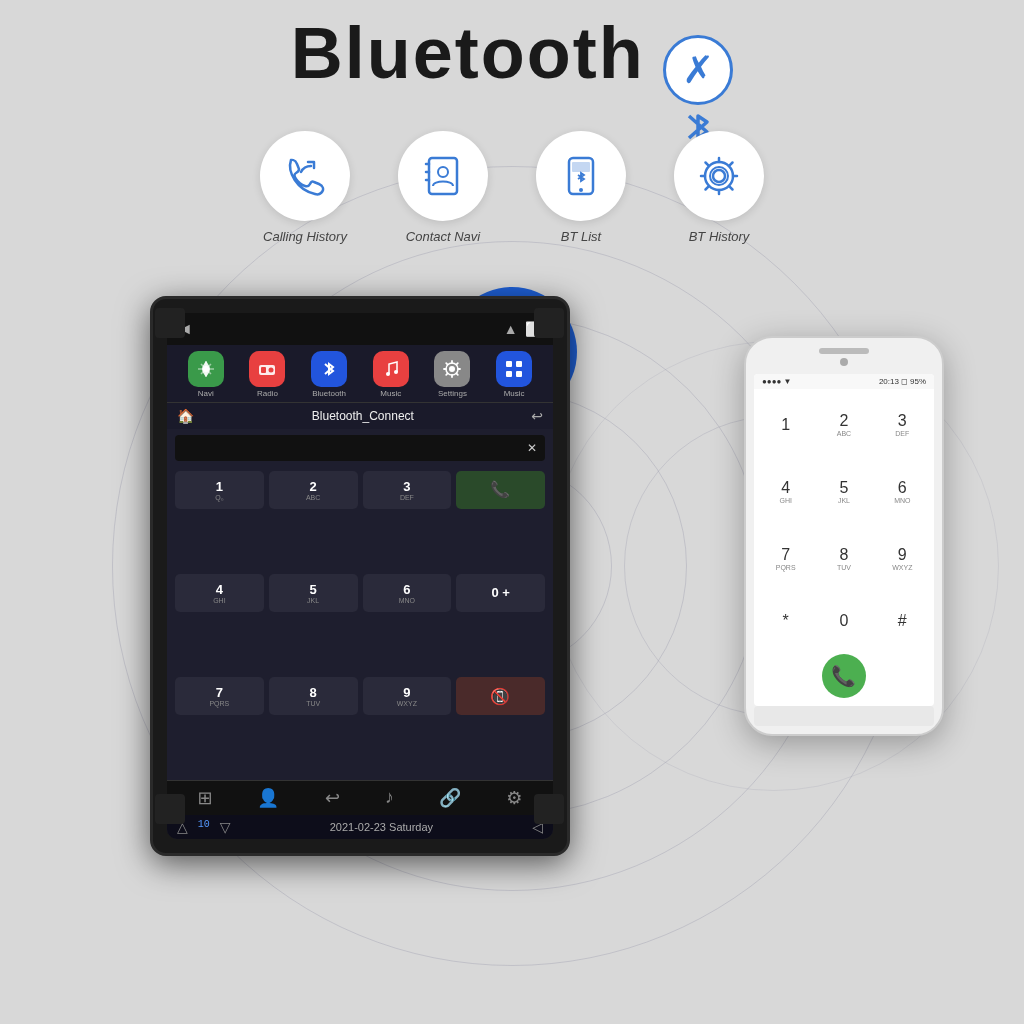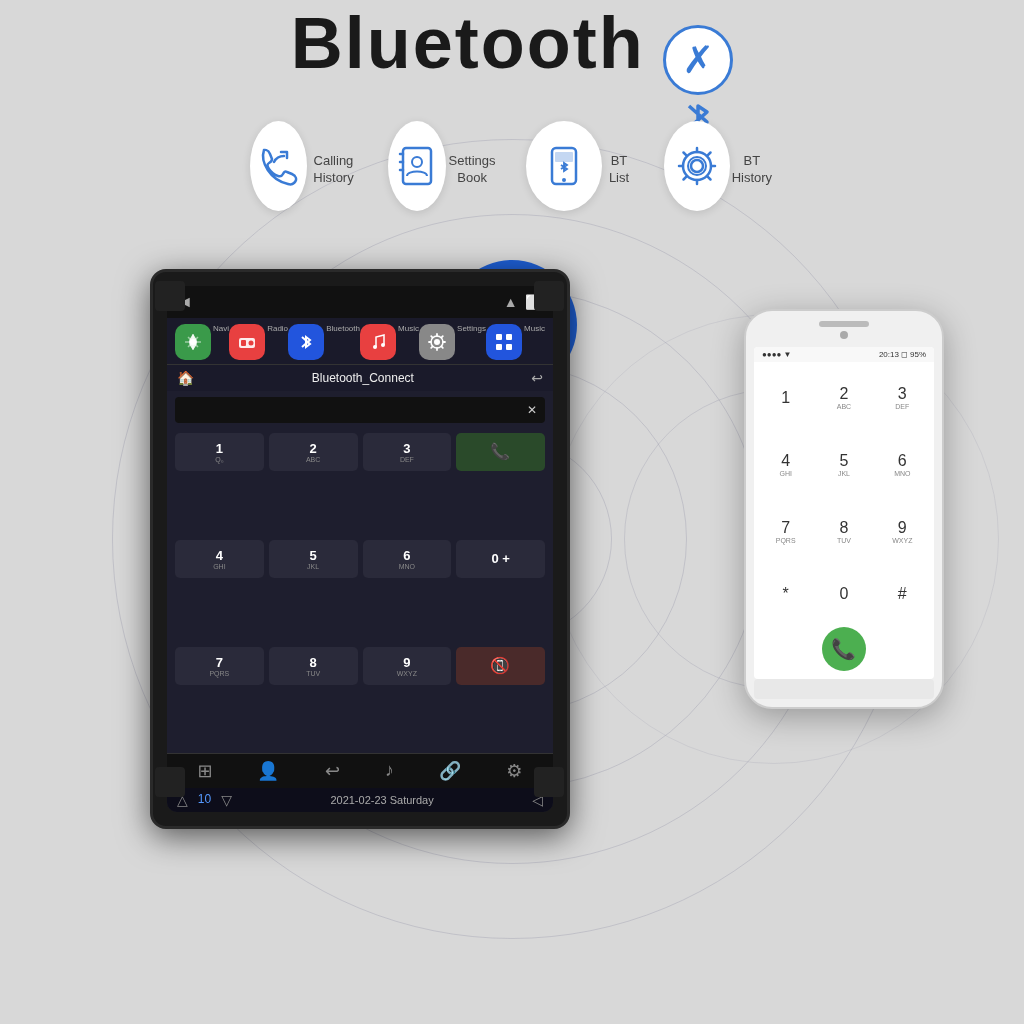--- a/index.html
+++ b/index.html
@@ -8,21 +8,21 @@
       height: 1024px;
       background: #d8d8d8;
       font-family: 'Arial', sans-serif;
       overflow: hidden;
       position: relative;
     }
 
     
     .title-area {
       text-align: center;
-      padding-top: 2px;
+      padding-top: 12px;
       position: relative;
       z-index: 10;
     }
     .title-area h1 {
       font-size: 72px;
       font-weight: bold;
       color: #1a1a1a;
       letter-spacing: 2px;
       display: inline-block;
     }
@@ -47,23 +47,24 @@
     .features-row {
       display: flex;
       justify-content: center;
       gap: 28px;
       margin-top: 22px;
       position: relative;
       z-index: 10;
     }
     .feature-item {
       display: flex;
-      flex-direction: row;
+      flex-direction: column;
       align-items: center;
       width: 110px;
+      font-style: italic;
     }
     .feature-circle {
       width: 90px;
       height: 90px;
       border-radius: 50%;
       background: white;
       display: flex;
       align-items: center;
       justify-content: center;
       box-shadow: 0 2px 8px rgba(0,0,0,0.12);
@@ -172,22 +173,22 @@
 
     
     .app-icons-row {
       display: flex;
       justify-content: space-around;
       padding: 6px 8px 4px;
       background: #1a1a2a;
     }
     .app-icon-item {
       display: flex;
-      flex-direction: row;
-      align-items: flex-start;
+      flex-direction: column;
+      align-items: center;
       gap: 2px;
     }
     .app-icon-circle {
       width: 36px;
       height: 36px;
       border-radius: 10px;
       display: flex;
       align-items: center;
       justify-content: center;
       font-size: 18px;
@@ -405,21 +406,21 @@
     <div class="feature-circle">
       <svg width="48" height="48" viewBox="0 0 48 48">
         <rect x="10" y="6" width="28" height="36" rx="3" fill="none" stroke="#3a7bd5" stroke-width="2.5"></rect>
         <circle cx="24" cy="20" r="5" fill="none" stroke="#3a7bd5" stroke-width="2"></circle>
         <path d="M14 34 C14 28 34 28 34 34" fill="none" stroke="#3a7bd5" stroke-width="2"></path>
         <line x1="10" y1="12" x2="7" y2="12" stroke="#3a7bd5" stroke-width="2.5" stroke-linecap="round"></line>
         <line x1="10" y1="20" x2="7" y2="20" stroke="#3a7bd5" stroke-width="2.5" stroke-linecap="round"></line>
         <line x1="10" y1="28" x2="7" y2="28" stroke="#3a7bd5" stroke-width="2.5" stroke-linecap="round"></line>
       </svg>
     </div>
-    <span class="feature-label">Settings Book</span>
+    <span class="feature-label">Contact Navi</span>
   </div>
 
 
   <div class="feature-item">
     <div class="feature-circle">
       <svg width="48" height="48" viewBox="0 0 48 48">
         <rect x="12" y="6" width="24" height="36" rx="4" fill="none" stroke="#3a7bd5" stroke-width="2.5"></rect>
         <rect x="15" y="10" width="18" height="10" rx="1" fill="#3a7bd5" opacity="0.3"></rect>
 
         <polyline points="21,23 27,27 24,29 24,21 27,23 21,27" fill="none" stroke="#3a7bd5" stroke-width="1.8"></polyline>
@@ -608,21 +609,21 @@
           <span class="screen-bottom-nav-item">👤</span>
           <span class="screen-bottom-nav-item">↩</span>
           <span class="screen-bottom-nav-item">♪</span>
           <span class="screen-bottom-nav-item">🔗</span>
           <span class="screen-bottom-nav-item">⚙</span>
         </div>
 
         <div class="screen-footer">
           <div class="footer-nav">
             <span>△</span>
-            <span style="font-size:12px;color:#5599ff;">10</span>
+            <span style="font-size:10px;color:#5599ff;font-family:Liberation Mono, monospace;">10</span>
             <span>▽</span>
           </div>
           <span class="footer-date">2021-02-23 Saturday</span>
           <span style="font-size:14px;color:#888;">◁</span>
         </div>
 
       </div>
     </div>
   </div>
 

